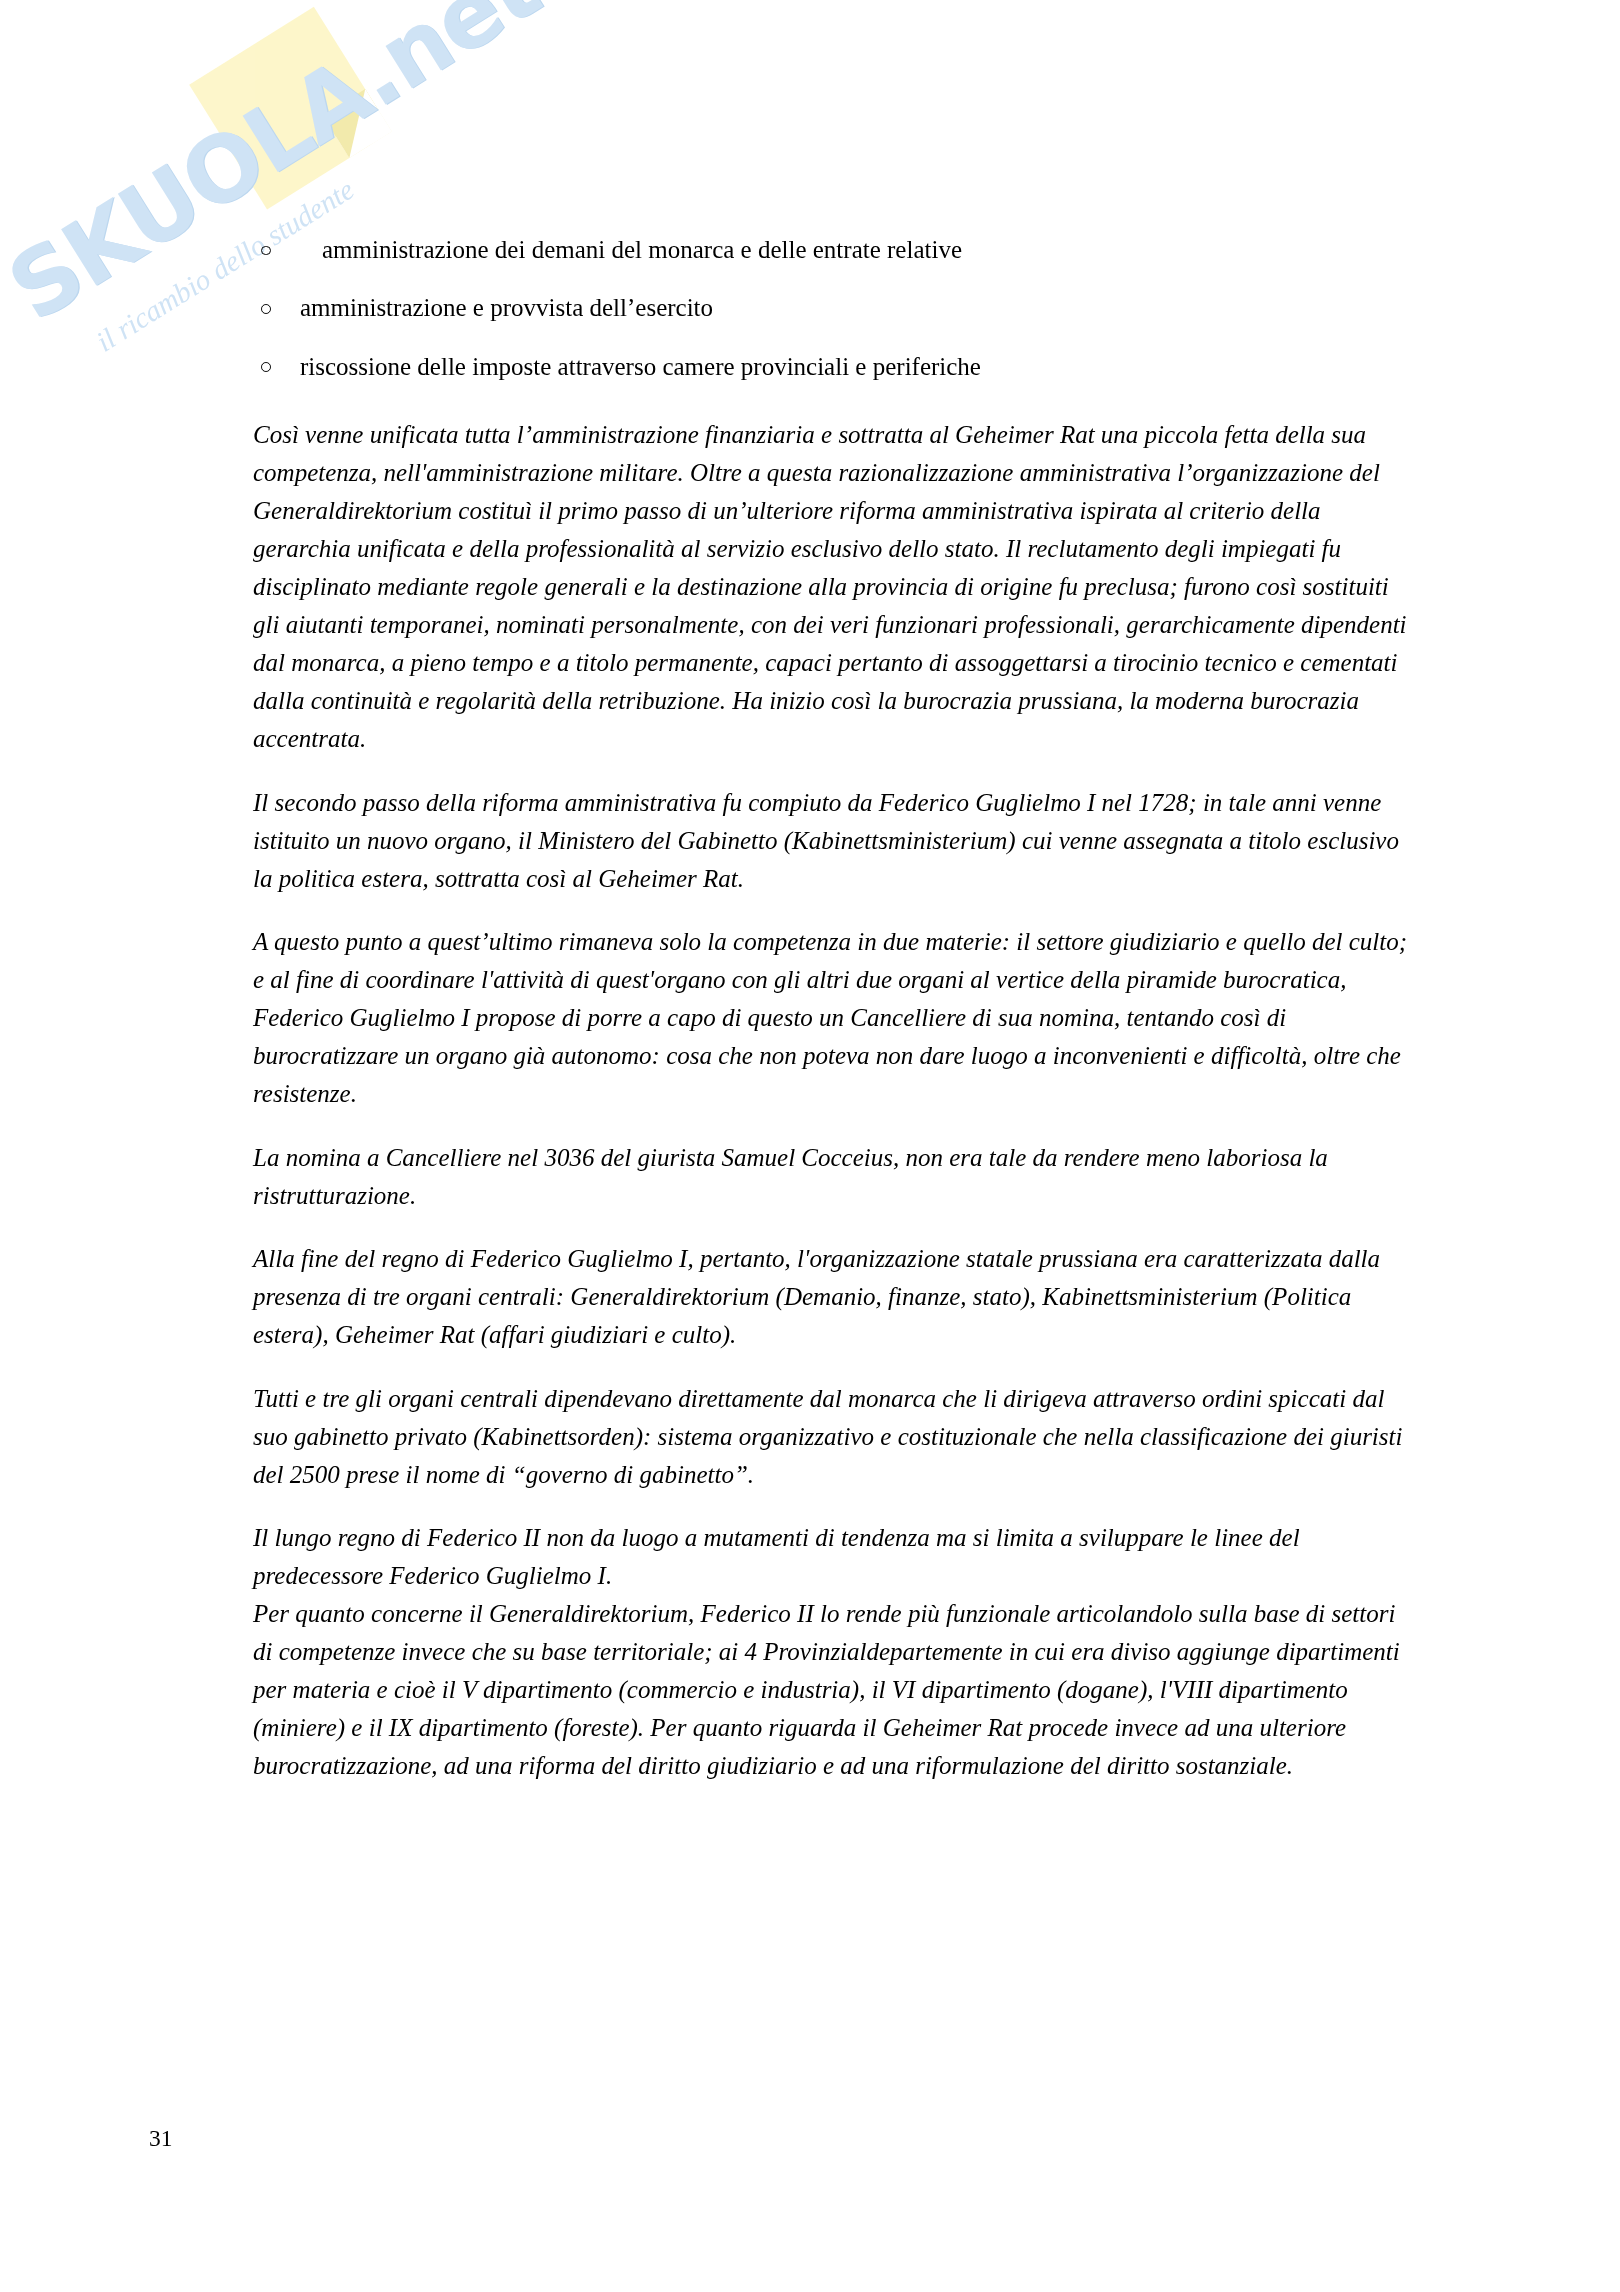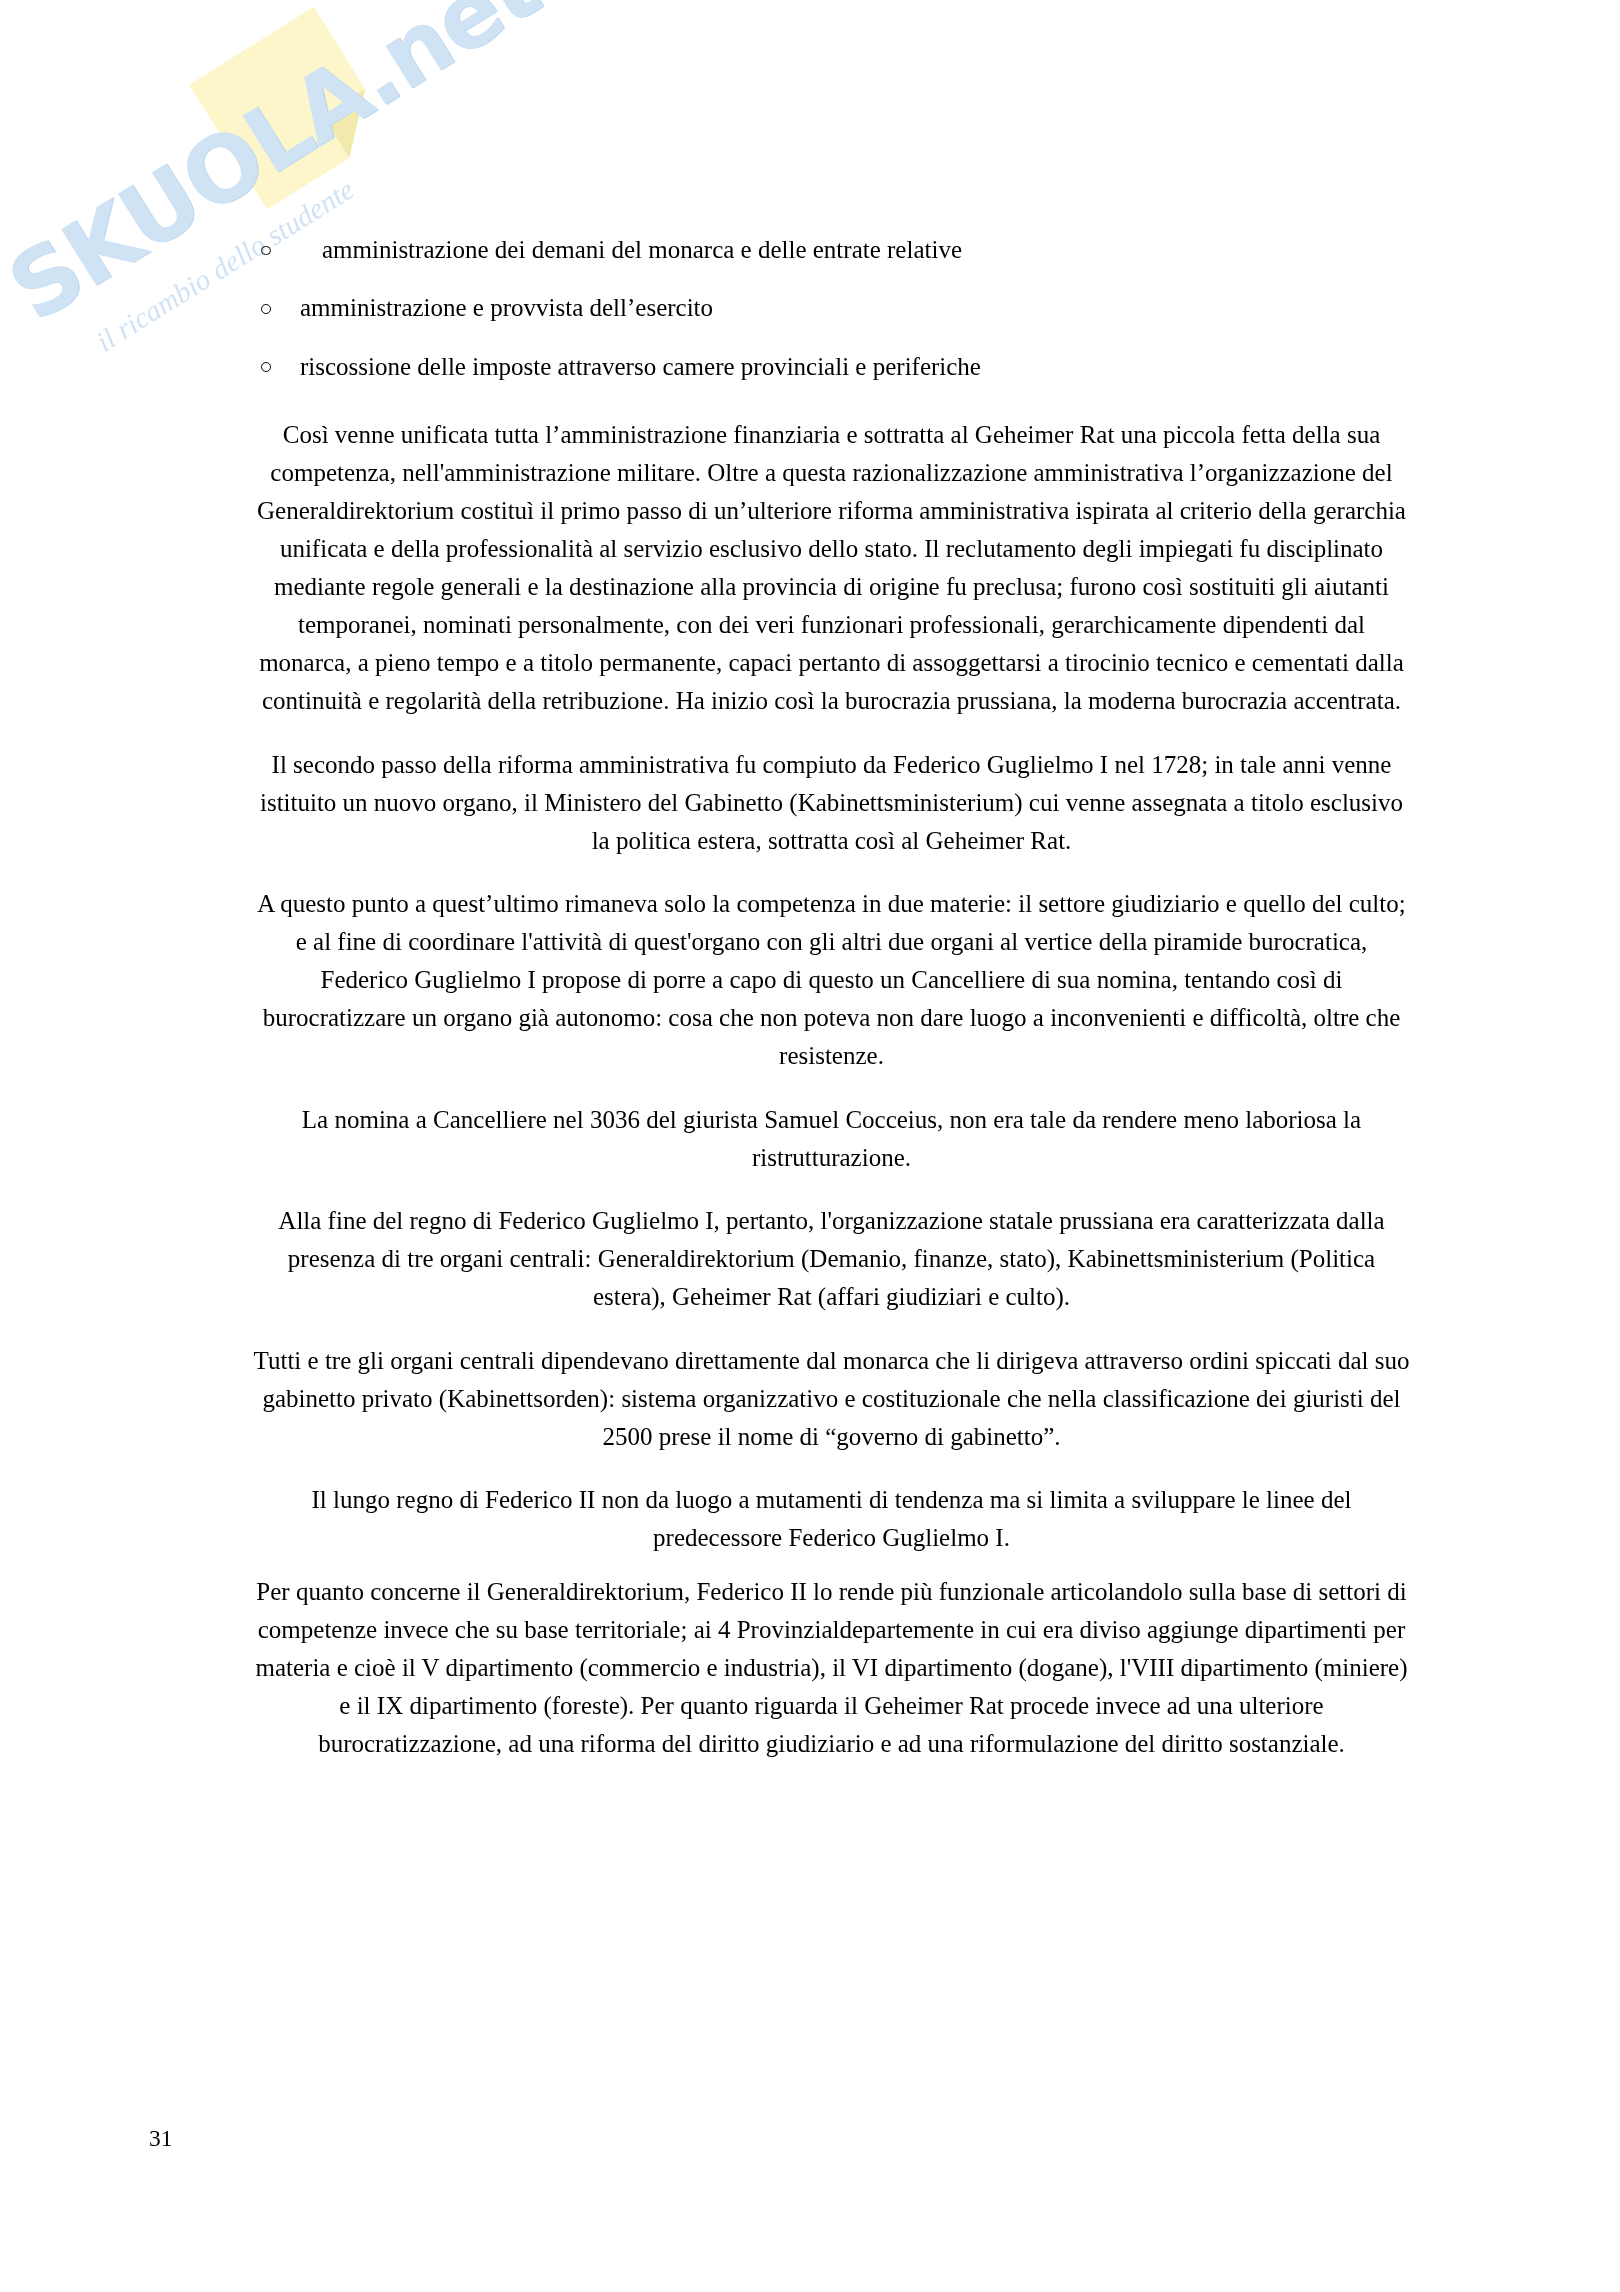--- a/index.html
+++ b/index.html
@@ -118,24 +118,25 @@
     padding-left: 69px;
     margin-top: 15px;
   }
   ul.bullets li.indented:before {
     left: 7.8px;
   }
   p.para {
     font-size: 25px;
     line-height: 1.52;
     margin: 0 0 25.5px 0;
-    text-align: center;
+    text-align: left;
+    font-style: italic;
   }
   p.para.tight {
-    margin-bottom: 16px;
+    margin-bottom: 0;
   }
   .pagenum {
     position: absolute;
     left: 149px;
     top: 2125px;
     font-size: 23.5px;
     font-family: Liberation Serif, serif;
     color: #000;
     z-index: 10;
   }

